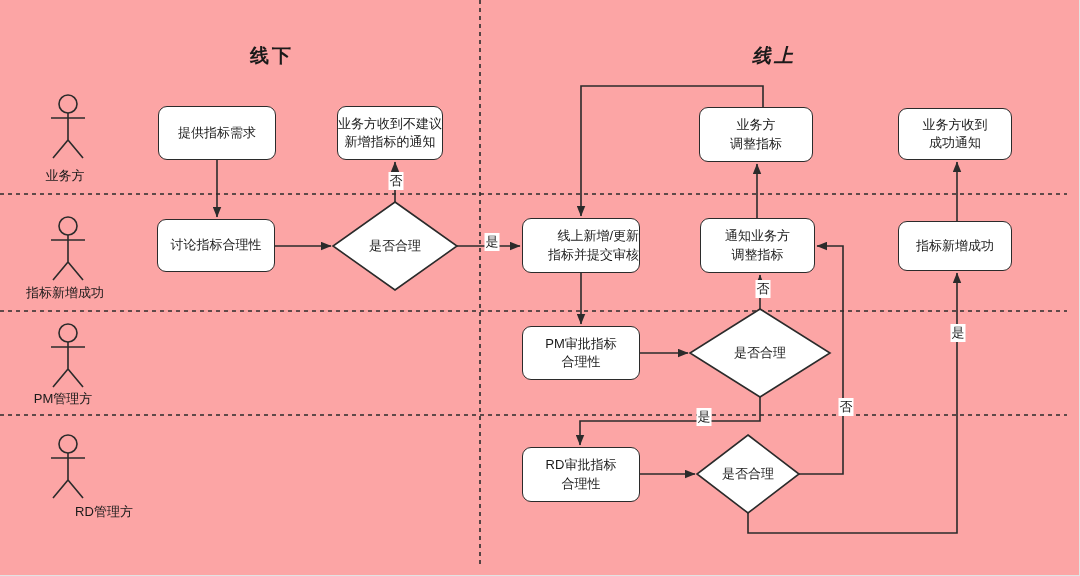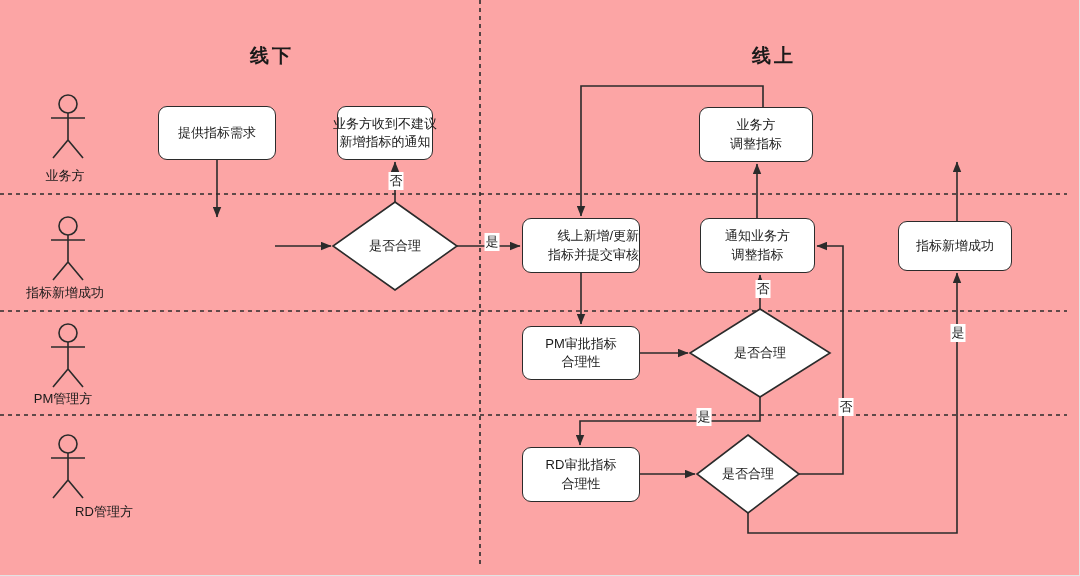--- a/index.html
+++ b/index.html
@@ -96,48 +96,56 @@
     <path d="M799,474 L843,474 L843,246 L817,246" marker-end="url(#arrow)"></path>
     <path d="M748,513 L748,533 L957,533 L957,273" marker-end="url(#arrow)"></path>
     <path d="M957,221 L957,162" marker-end="url(#arrow)"></path>
 
     <polygon points="395,202 457,246 395,290 333,246" fill="#fff"></polygon>
     <polygon points="760,309 830,353 760,397 690,353" fill="#fff"></polygon>
     <polygon points="748,435 799,474 748,513 697,474" fill="#fff"></polygon>
   </svg>
 
   <div class="col-title" style="left:272px; top:56px;">线下</div>
-  <div class="col-title" style="left:774px; top:56px;">线上</div>
+  <div class="col-title" style="left:774px; top:56px;font-style:italic;">线上</div>
 
   <div class="actor-label" style="left:65px; top:176px;">业务方</div>
   <div class="actor-label" style="left:65px; top:293px;">指标新增成功</div>
   <div class="actor-label" style="left:63px; top:399px;">PM管理方</div>
   <div class="actor-label" style="left:64px; top:512px;margin-left:40px;">RD管理方</div>
 
   <div class="node" style="left:158px; top:106px; width:118px; height:54px;">
     <span>提供指标需求</span>
     <span></span>
   </div>
 
-  <div class="node" style="left:337px; top:106px; width:96px; height:54px;">
+  <div class="node" style="left:337px; top:106px; width:106px; height:54px;">
     <span>业务方收到不建议</span>
     <span>新增指标的通知</span>
   </div>
 
+  <div class="node" style="left:157px; top:219px; width:118px; height:53px;">
+    <span>讨论指标合理性</span>
+    <span></span>
+  </div>
 
   <div class="node" style="left:522px; top:218px; width:118px; height:55px;align-items:flex-end;">
     <span>线上新增/更新</span>
     <span>指标并提交审核</span>
   </div>
 
   <div class="node" style="left:699px; top:107px; width:114px; height:55px;">
     <span>业务方</span>
     <span>调整指标</span>
   </div>
 
+  <div class="node" style="left:898px; top:108px; width:114px; height:52px;">
+    <span>业务方收到</span>
+    <span>成功通知</span>
+  </div>
 
   <div class="node" style="left:700px; top:218px; width:115px; height:55px;text-align:center;">
     <span>通知业务方</span>
     <span>调整指标</span>
   </div>
 
   <div class="node" style="left:898px; top:221px; width:114px; height:50px;">
     <span>指标新增成功</span>
     <span></span>
   </div>

